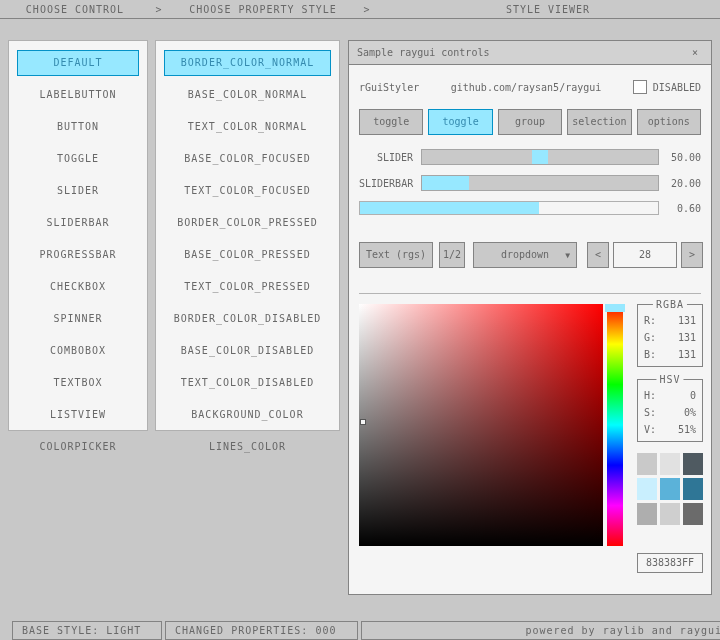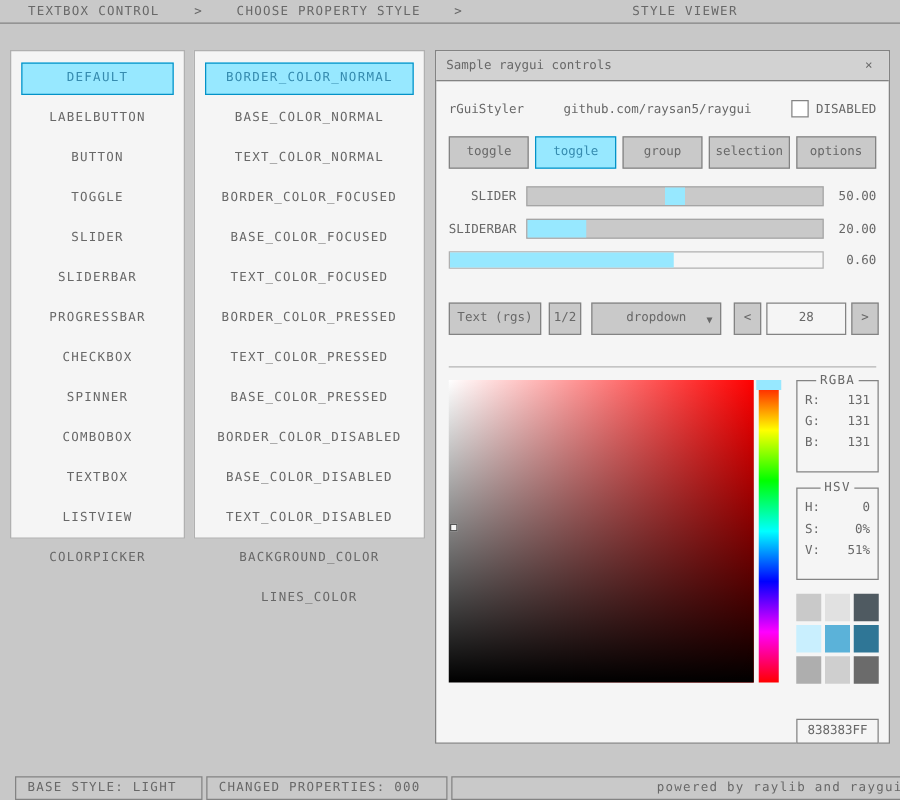--- a/index.html
+++ b/index.html
@@ -108,21 +108,21 @@
   }
   .hue-bar {
     position:absolute; left:248px; top:0; width:16px; height:242px;
     background:linear-gradient(to bottom,
       #ff0000 0%, #ffff00 16.6%, #00ff00 33.3%, #00ffff 50%,
       #0000ff 66.6%, #ff00ff 83.3%, #ff0000 100%);
   }
   .hue-handle { position:absolute; left:-2px; right:-2px; top:0; height:8px; background:#97e8ff; }
 
   .picker-side { position:absolute; left:278px; top:0; width:66px; }
-  .gbox { position:relative; border:1px solid #838383; padding:8px 6px 13px; }
+  .gbox { position:relative; border:1px solid #838383; padding:8px 6px 2px; }
   .gbox-title {
     position:absolute; top:-6px; left:50%; transform:translateX(-50%);
     background:#f5f5f5; padding:0 3px; letter-spacing:1px;
   }
   .gbox-row { display:flex; justify-content:space-between; height:17px; line-height:15px; }
   .box-hsv { margin-top:12px; }
 
   .swatches {
     margin-top:11px; display:grid; grid-template-columns:repeat(3, 20px);
     grid-auto-rows:22px; gap:3px;
@@ -138,21 +138,21 @@
   .statusbar { position:absolute; left:12px; bottom:0; width:720px; height:19px; display:flex; gap:3px; letter-spacing:1px; }
   .scell { background:#c9c9c9; border:1px solid #838383; line-height:17px; padding:0 9px; }
   .sc1 { width:150px; }
   .sc2 { width:193px; }
   .sc3 { flex:1; text-align:right; }
 </style>
 </head>
 <body>
 
 <header class="topbar">
-  <div class="tcell tc1">TEXTBOX CONTROL</div>
+  <div class="tcell tc1">CHOOSE CONTROL</div>
   <div class="tsep">&gt;</div>
   <div class="tcell tc2">CHOOSE PROPERTY STYLE</div>
   <div class="tsep">&gt;</div>
   <div class="tcell tc3">STYLE VIEWER</div>
 </header>
 
 <div class="panel panel-controls">
   <div class="list-item selected">DEFAULT</div>
   <div class="list-item">LABELBUTTON</div>
   <div class="list-item">BUTTON</div>
@@ -165,26 +165,25 @@
   <div class="list-item">COMBOBOX</div>
   <div class="list-item">TEXTBOX</div>
   <div class="list-item">LISTVIEW</div>
   <div class="list-item">COLORPICKER</div>
 </div>
 
 <div class="panel panel-props">
   <div class="list-item selected">BORDER_COLOR_NORMAL</div>
   <div class="list-item">BASE_COLOR_NORMAL</div>
   <div class="list-item">TEXT_COLOR_NORMAL</div>
-  <div class="list-item">BORDER_COLOR_FOCUSED</div>
   <div class="list-item">BASE_COLOR_FOCUSED</div>
   <div class="list-item">TEXT_COLOR_FOCUSED</div>
   <div class="list-item">BORDER_COLOR_PRESSED</div>
+  <div class="list-item">BASE_COLOR_PRESSED</div>
   <div class="list-item">TEXT_COLOR_PRESSED</div>
-  <div class="list-item">BASE_COLOR_PRESSED</div>
   <div class="list-item">BORDER_COLOR_DISABLED</div>
   <div class="list-item">BASE_COLOR_DISABLED</div>
   <div class="list-item">TEXT_COLOR_DISABLED</div>
   <div class="list-item">BACKGROUND_COLOR</div>
   <div class="list-item">LINES_COLOR</div>
 </div>
 
 <div class="viewer">
   <div class="titlebar">
     <span>Sample raygui controls</span>

